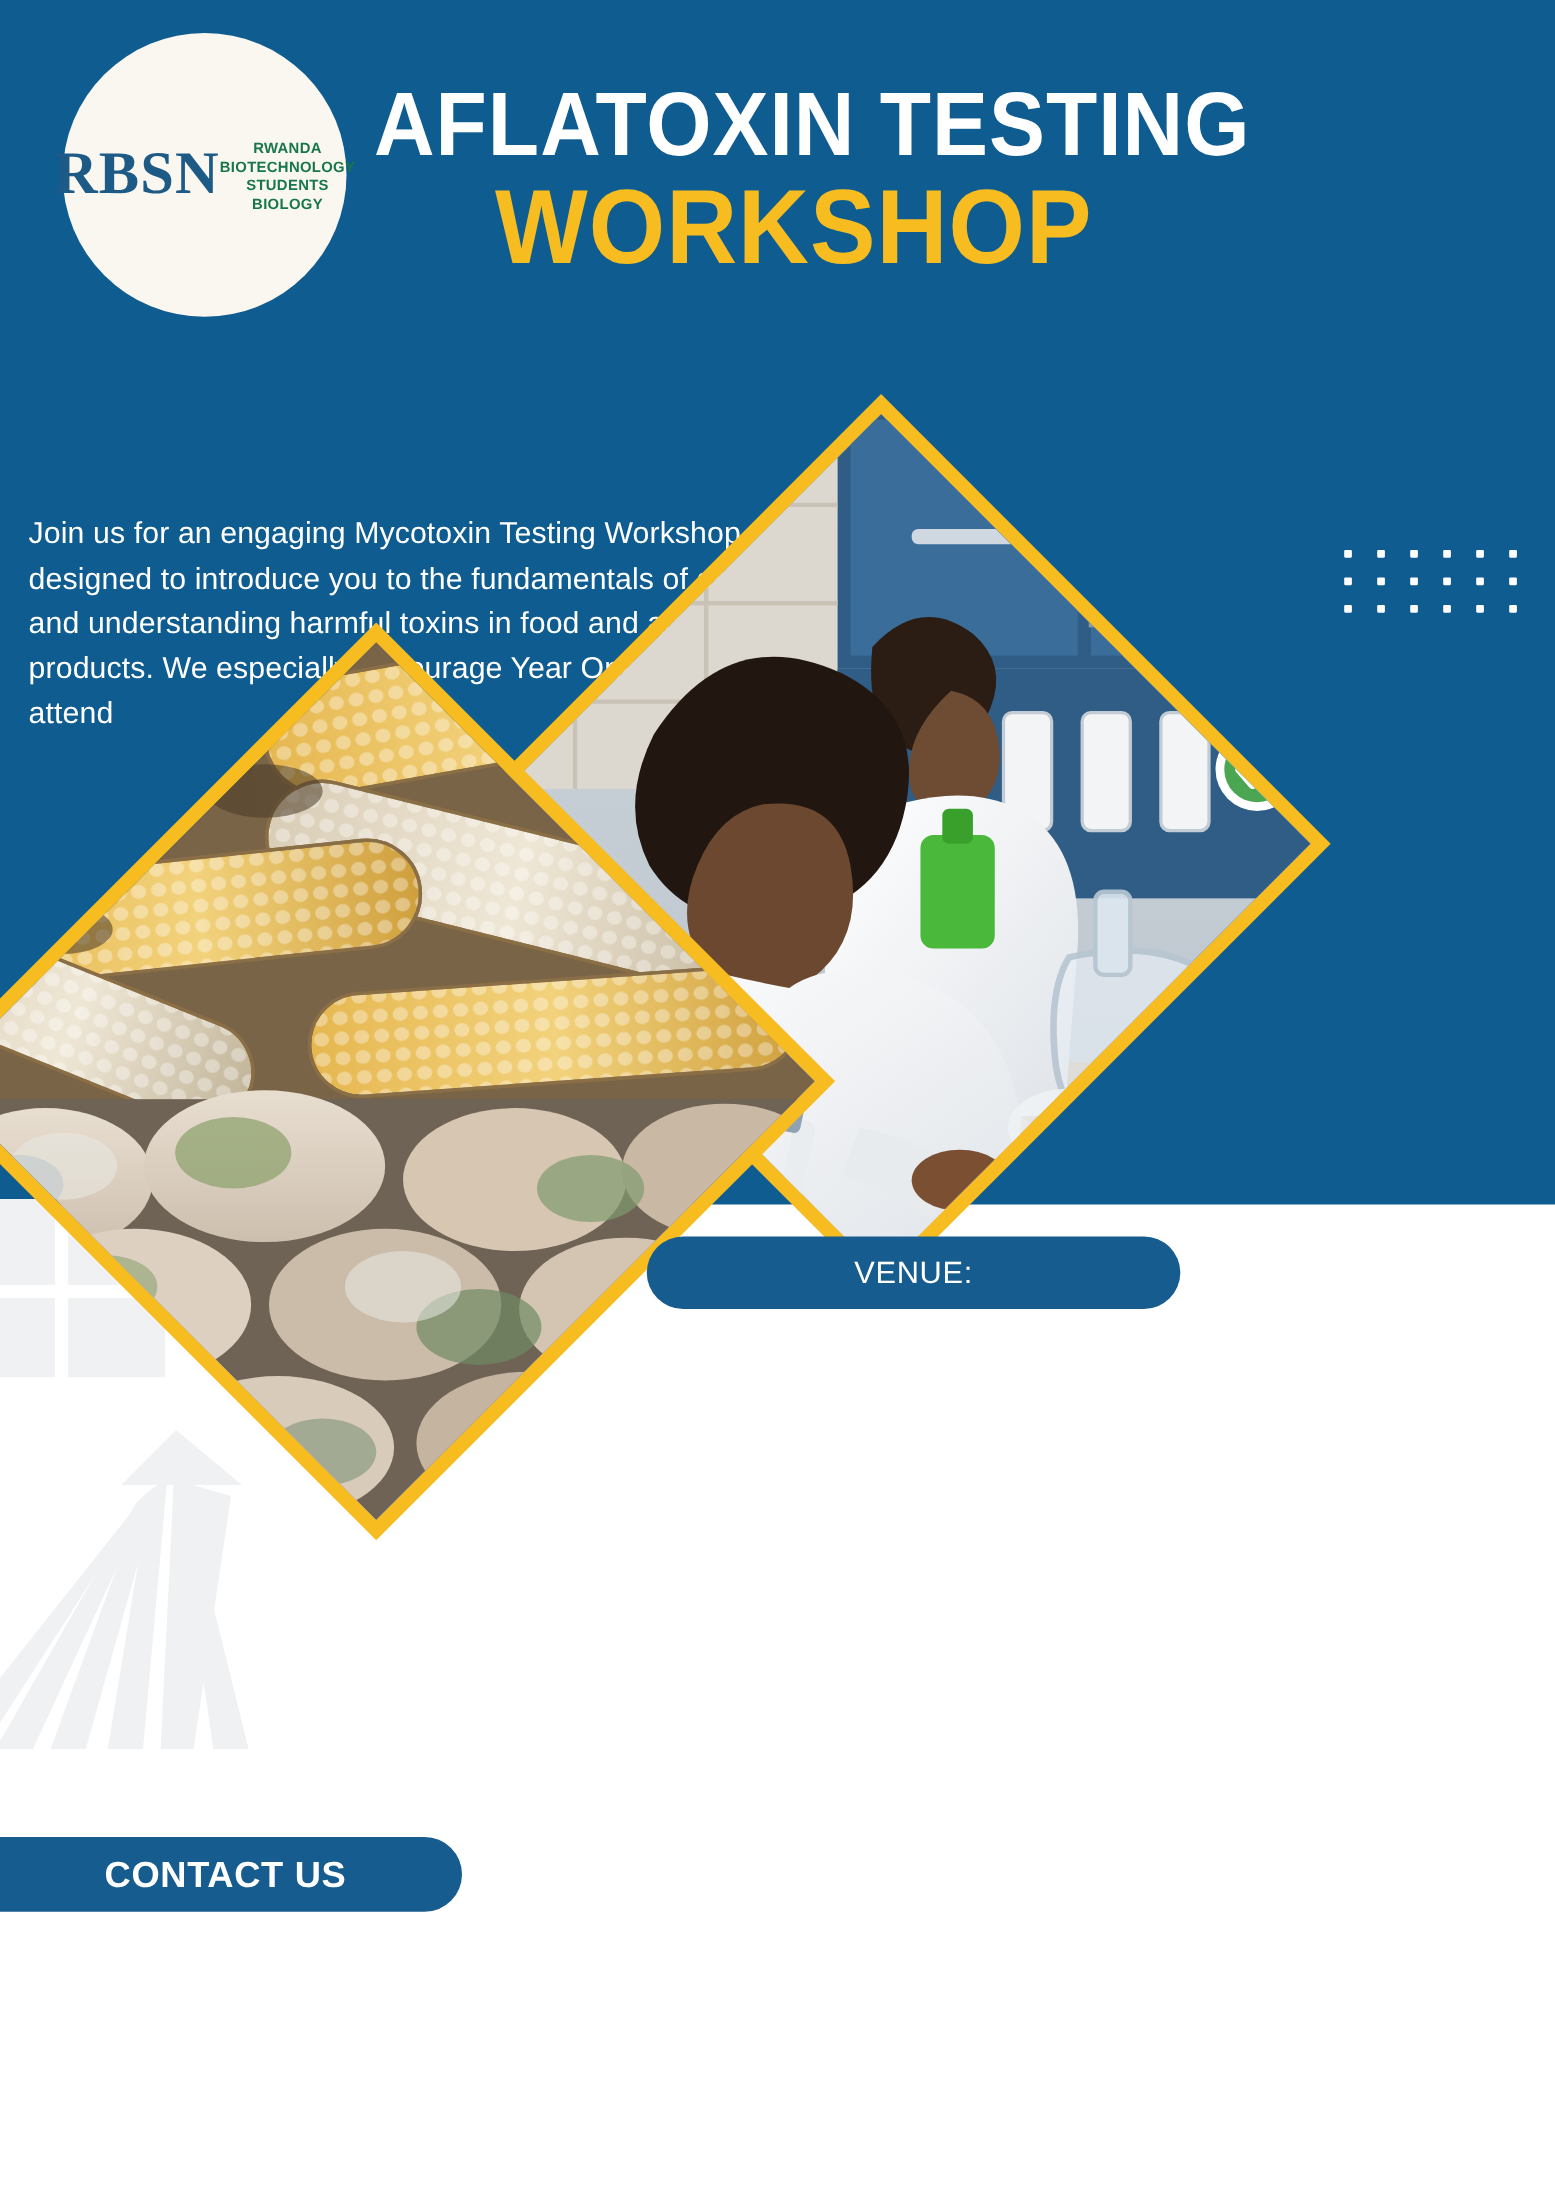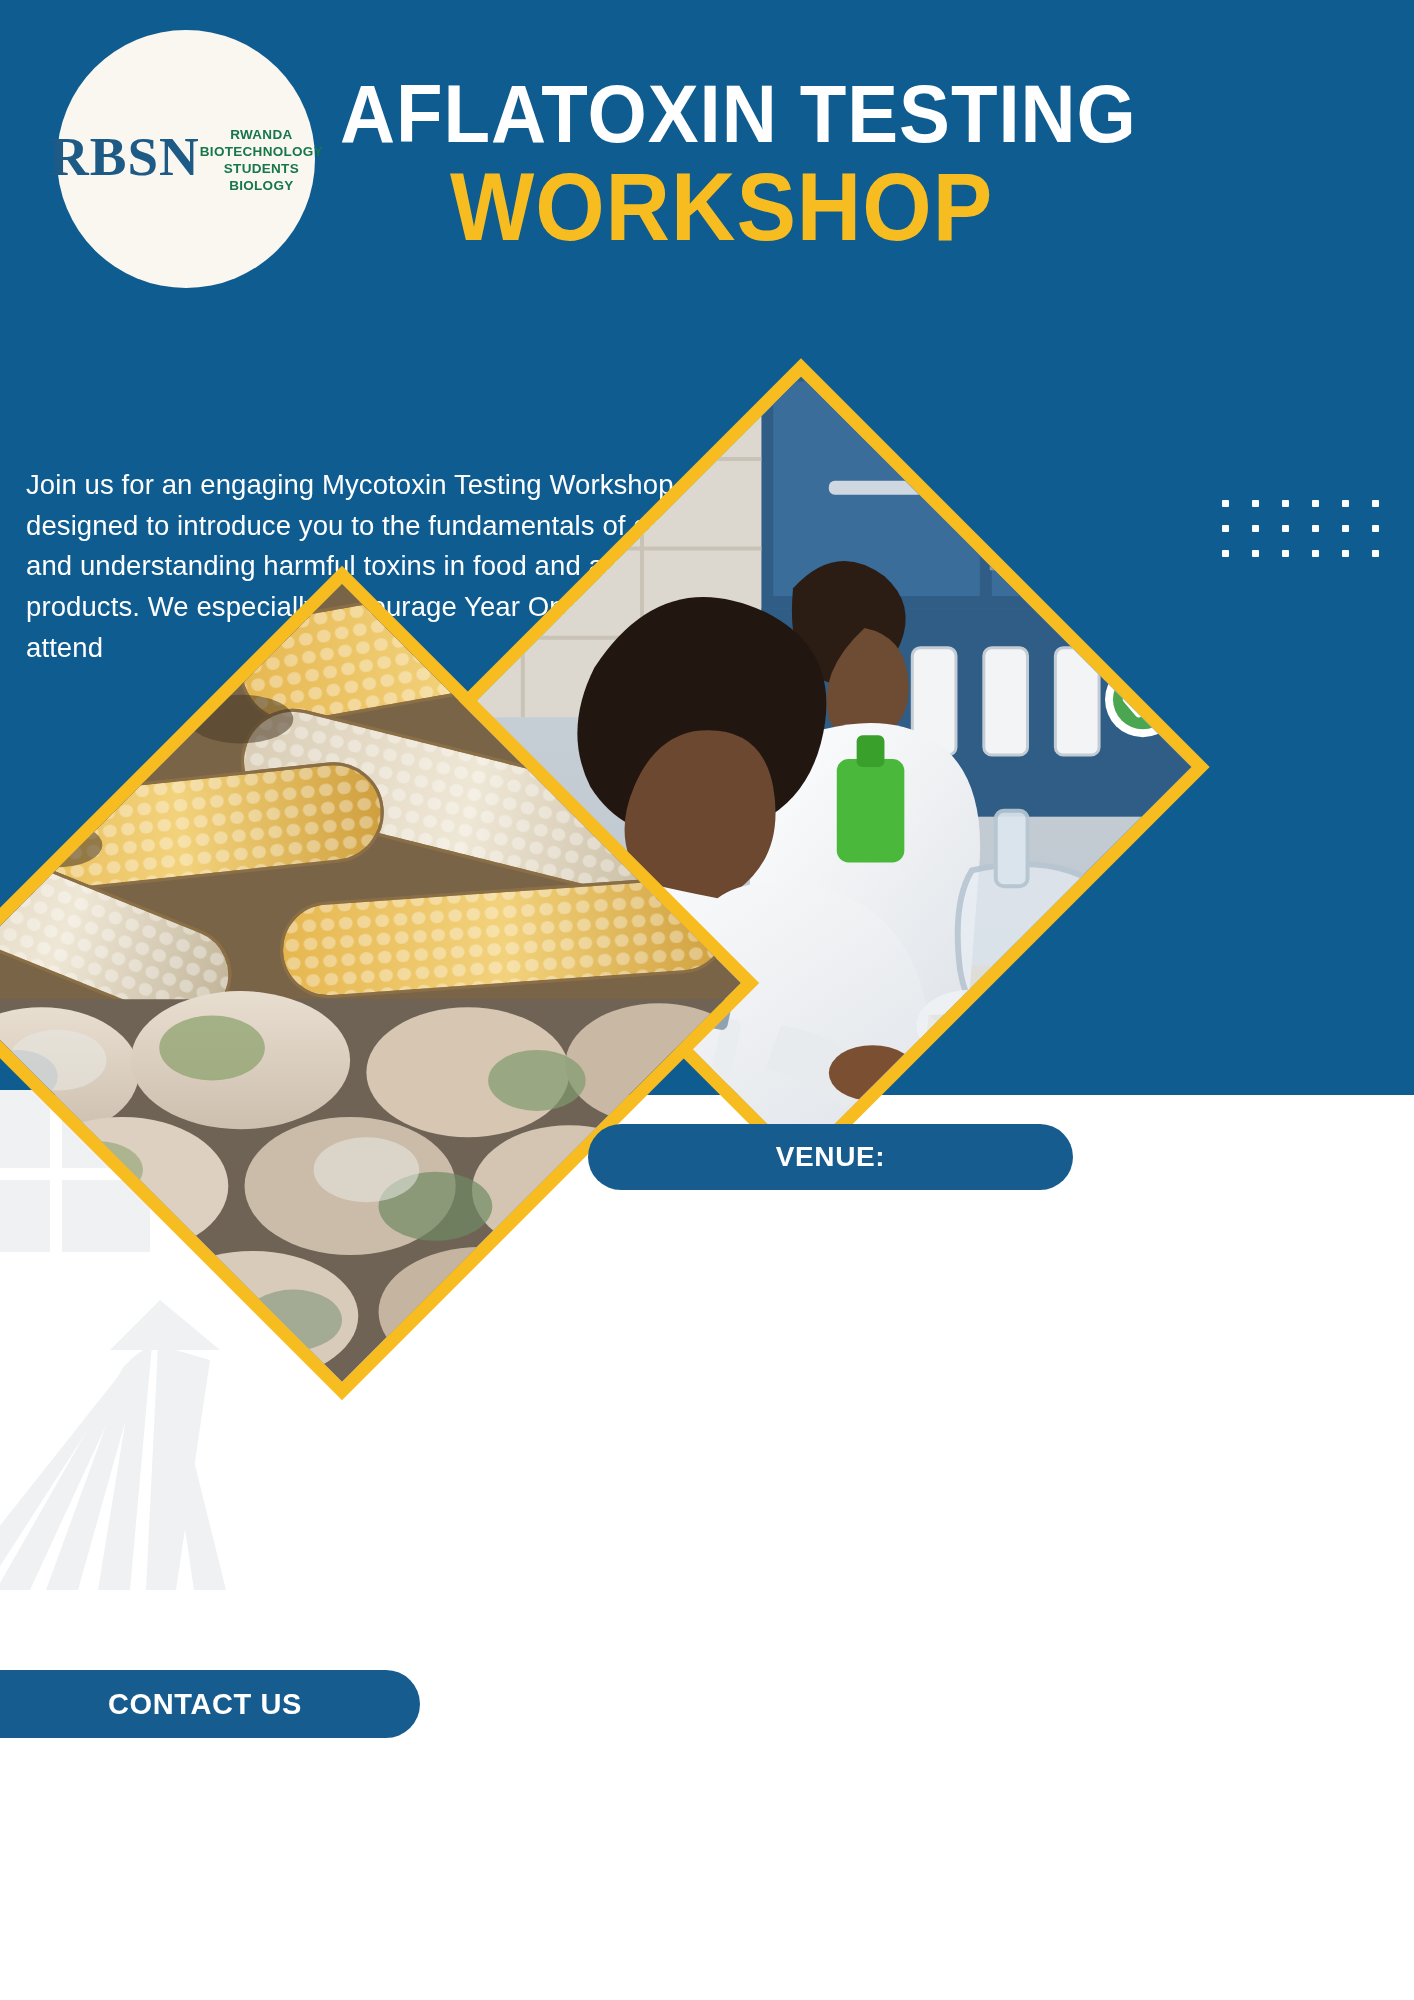--- a/index.html
+++ b/index.html
@@ -135,39 +135,39 @@
   
   #photo-maize{left:47px;top:688px;width:590px;height:590px;}
 
   
   .venue-pill{
     position:absolute;left:588px;top:1124px;width:485px;height:66px;
     background:#175c8e;border-radius:33px;z-index:7;
     display:flex;align-items:center;justify-content:center;
   }
   .venue-pill span{
-    color:#ffffff;font-weight:700;font-size:28px;letter-spacing:.6px;
+    color:#ffffff;font-weight:400;font-size:28px;letter-spacing:.6px;
   }
   .venue-details{
     position:absolute;left:686px;top:1228px;width:700px;z-index:7;
     color:#1d2a5e;
   }
   .venue-details .vline{
     font-size:25px;line-height:1;margin-bottom:30px;letter-spacing:.2px;
   }
   .venue-details .vline sup{font-size:15px;vertical-align:super;}
 
   
   .contact-pill{
     position:absolute;left:-40px;top:1670px;width:460px;height:68px;
     background:#175c8e;border-radius:34px;z-index:7;
     display:flex;align-items:center;justify-content:center;
   }
   .contact-pill span{
-    color:#ffffff;font-weight:700;font-size:29px;letter-spacing:.6px;
+    color:#ffffff;font-weight:700;font-size:33px;letter-spacing:.6px;
     padding-left:30px;
   }
   .contact-list{
     position:absolute;left:120px;top:1775px;width:1000px;z-index:7;
     margin:0;padding:0 0 0 30px;color:#1d2a5e;list-style:none;
   }
   .contact-list li{
     position:relative;font-size:25px;line-height:1;margin-bottom:38px;
     padding-left:32px;letter-spacing:.1px;
   }

